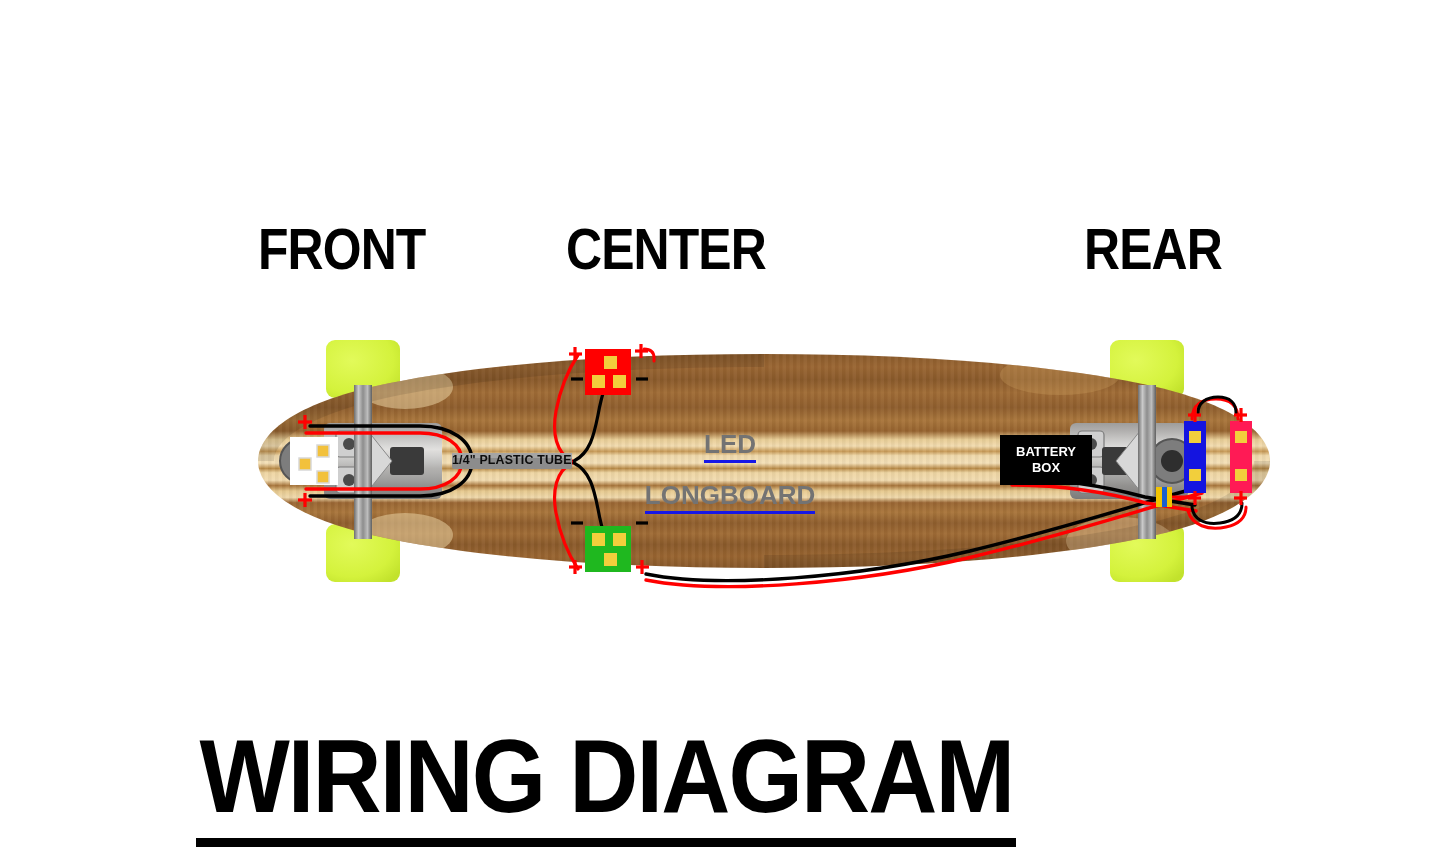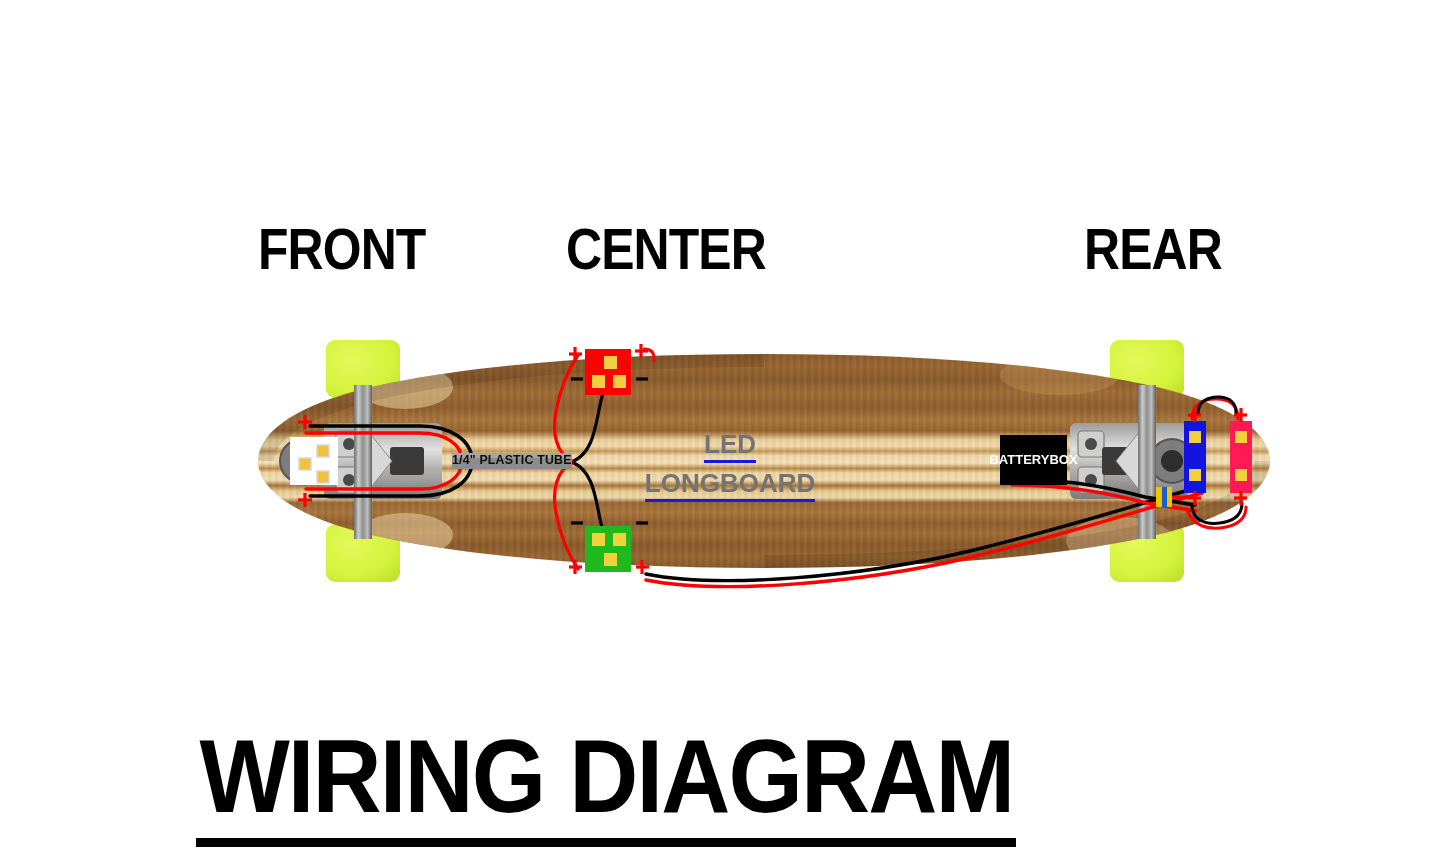--- a/index.html
+++ b/index.html
@@ -103,36 +103,36 @@
     font-weight: 700;
     font-size: 26px;
     line-height: 32px;
     color: #737373;
   }
   #deck-brand .brand-line {
     display: inline-block;
     border-bottom: 3px solid #1717e6;
     padding-bottom: 0px;
   }
-  #deck-brand .brand-line-2 { margin-top: 4px; }
+  #deck-brand .brand-line-2 { margin-top: 16px; }
 
   #battery-box {
     position: absolute;
     left: 1000px;
     top: 423px;
-    width: 67px;
+    width: 92px;
     height: 50px;
     background: #000000;
     color: #ffffff;
     font-family: "Liberation Sans", sans-serif;
     font-weight: 700;
     font-size: 13px;
     line-height: 16px;
     display: flex;
-    flex-direction: row;
+    flex-direction: column;
     align-items: center;
     justify-content: center;
     text-align: center;
   }
 </style>
 </head>
 <body>
 
 <div id="stage">
 

